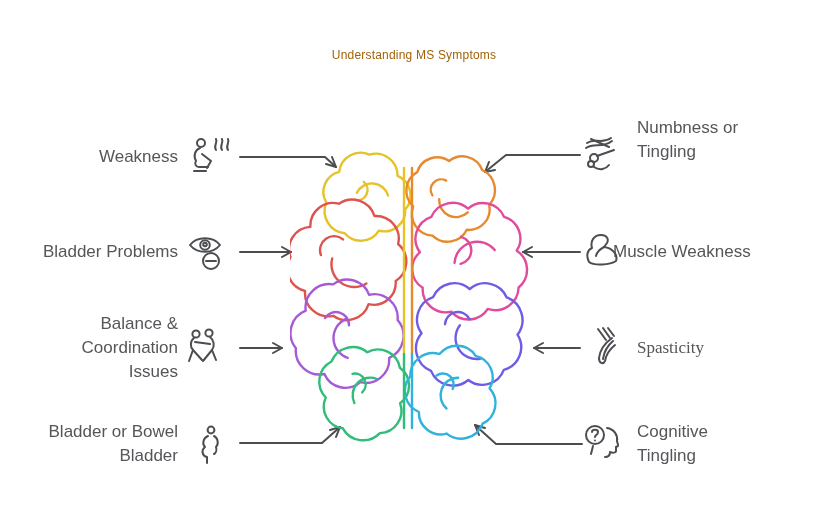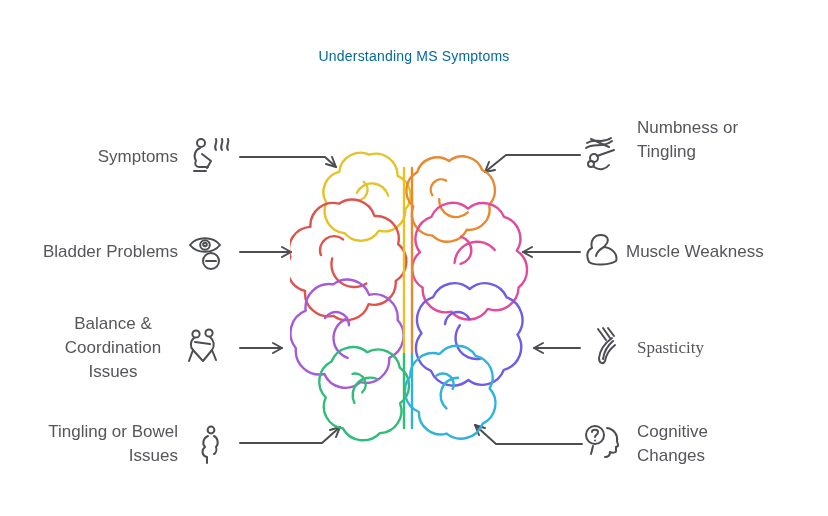--- a/index.html
+++ b/index.html
@@ -1,43 +1,43 @@
 <!DOCTYPE html>
 <html><head>
 <meta charset="utf-8">
 <style>
   html,body{margin:0;padding:0;background:#ffffff;}
   .canvas{position:relative;width:828px;height:516px;background:#ffffff;
           font-family:"Liberation Sans",sans-serif;overflow:hidden;}
   .title{position:absolute;top:48px;left:0;width:100%;text-align:center;
-         font-size:14px;font-weight:400;color:#0369a1;margin:0;letter-spacing:.2px;}
+         font-size:12px;font-weight:400;color:#a16207;margin:0;letter-spacing:.2px;}
   .label{position:absolute;font-size:17px;line-height:24px;color:#55565a;}
   .left-col{text-align:right;}
   .right-col{text-align:left;}
   .icon-box{position:absolute;width:44px;height:44px;}
   .icon-box svg,.arrow svg{display:block;}
   .arrow{position:absolute;}
   .brain{position:absolute;left:290px;top:140px;}
 </style>
 </head>
 <body>
 
 <div class="canvas">
 
   <h1 class="title">Understanding MS Symptoms</h1>
 
-  <div class="label left-col" style="right:650px;top:145px;white-space:nowrap;">Symptoms</div>
+  <div class="label left-col" style="right:650px;top:145px;white-space:nowrap;">Weakness</div>
   <div class="label left-col" style="right:650px;top:240px;white-space:nowrap;">Bladder Problems</div>
-  <div class="label left-col" style="right:650px;top:312px;width:130px;text-align:center;">Balance &amp; Coordination Issues</div>
-  <div class="label left-col" style="right:650px;top:420px;width:170px;">Tingling or Bowel Issues</div>
+  <div class="label left-col" style="right:650px;top:312px;width:130px;">Balance &amp; Coordination Issues</div>
+  <div class="label left-col" style="right:650px;top:420px;width:170px;">Bladder or Bowel Bladder</div>
 
   <div class="label right-col" style="left:637px;top:116px;width:140px;">Numbness or Tingling</div>
-  <div class="label right-col" style="left:626px;top:240px;white-space:nowrap;">Muscle Weakness</div>
+  <div class="label right-col" style="left:613px;top:240px;white-space:nowrap;">Muscle Weakness</div>
   <div class="label right-col" style="left:637px;top:336px;white-space:nowrap;font-family:Liberation Serif, serif;">Spasticity</div>
-  <div class="label right-col" style="left:637px;top:420px;width:120px;">Cognitive Changes</div>
+  <div class="label right-col" style="left:637px;top:420px;width:120px;">Cognitive Tingling</div>
 
   <div class="icon-box" style="left:188px;top:134px;">
     <svg width="44" height="44" viewBox="0 0 44 44" fill="none" stroke-width="2" stroke-linecap="round" stroke-linejoin="round" stroke="#4c4d51">
       <circle cx="13" cy="9" r="4"></circle>
       <path d="M12 14 C7 16 5 22 8 27 C6 30 8 33 11 33 L20 33"></path>
       <path d="M14 20 L23 27 L19 34"></path>
       <path d="M6 37 L18 37"></path>
       <path d="M28 16 C25 12 30 9 28 5"></path>
       <path d="M34 16 C31 12 36 9 34 5"></path>
       <path d="M40 16 C37 12 42 9 40 5"></path>

